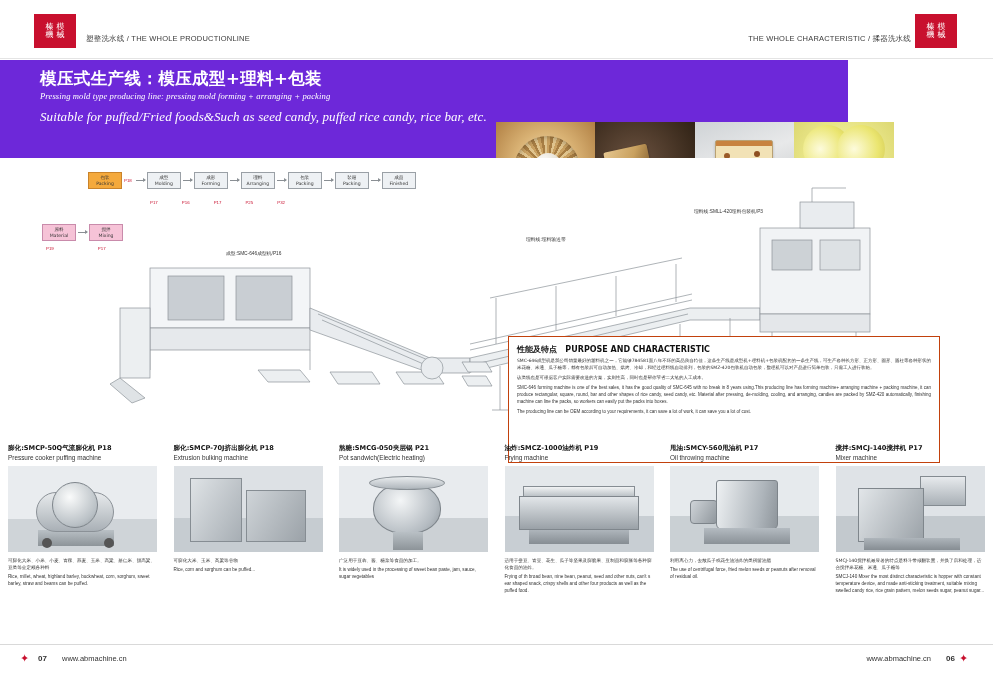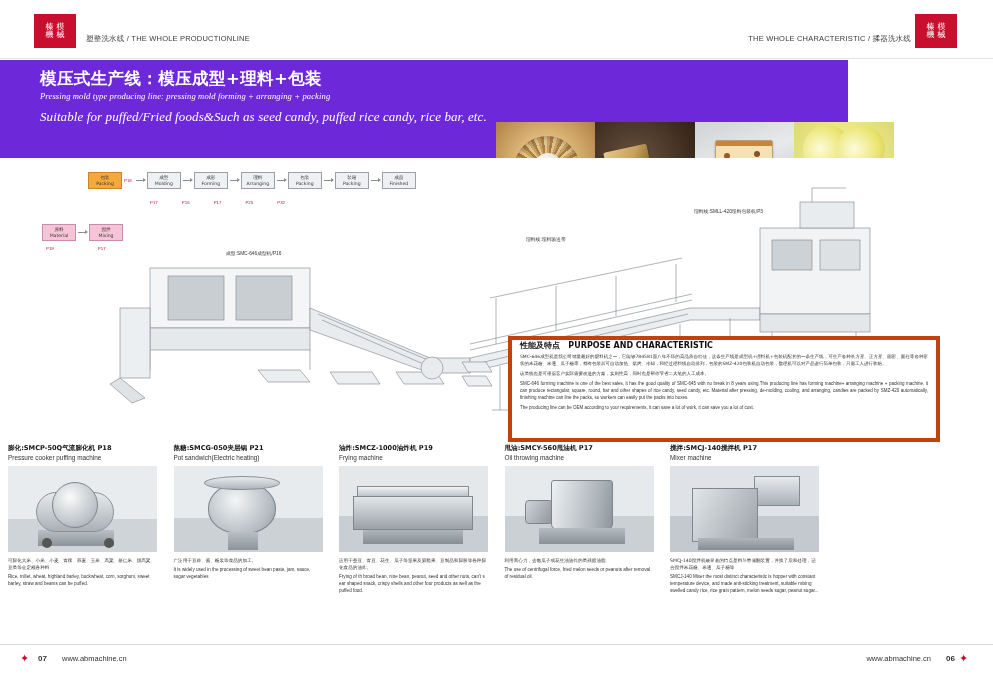--- a/index.html
+++ b/index.html
@@ -166,23 +166,23 @@
   .flab { font-size:4.4px; color:#c8102e; margin:0 2px; }
 
   .mach-label {
     position:absolute; font-size:4.8px; color:#333;
   }
   
   .line-art { position:absolute; left:0; top:0; width:993px; height:278px; }
 
   
   .purpose {
-    position:absolute; left:508px; top:178px; width:432px; height:106px;
-    border:4px solid #c2410c; background:#fff;
-    padding:0 8px;
+    position:absolute; left:508px; top:178px; width:432px; height:127px;
+    border:1px solid #c2410c; background:#fff;
+    padding:7px 8px;
   }
   .purpose h3 {
     margin:0 0 3px 0; font-size:8px; color:#111; font-weight:bold;
     font-family:"DejaVu Sans", sans-serif;
   }
   .purpose p {
     margin:0 0 3px 0; font-size:4.5px; line-height:1.55; color:#333;
     text-align:justify;
   }
   .purpose .cn { font-family:"DejaVu Sans", sans-serif; }
@@ -435,20 +435,31 @@
           <div class="legs"></div>
         <div class="drum"></div>
           <div class="drum2"></div>
         <div class="wheel" style="left:34px;"></div>
           <div class="wheel" style="left:96px;"></div>
       </div>
       <div class="d-cn">可膨化大米、小米、小麦、青稞、荞麦、玉米、高粱、薏仁米、甜高粱、豆类等全定额各种料</div>
       <div class="d-en">Rice, millet, wheat, highland barley, buckwheat, corn, sorghum, sweet barley, straw and beams can be puffed.</div>
     </div>
 
+    <div class="pcol">
+      <div class="t-cn">膨化:SMCP-70J挤出膨化机 P18</div>
+      <div class="t-en">Extrusion bulking machine</div>
+      <div class="photo">
+        <div class="ph-bg2"></div>
+          <div class="cab"></div>
+          <div class="cab2"></div>
+      </div>
+      <div class="d-cn">可膨化大米、玉米、高粱等谷物</div>
+      <div class="d-en">Rice, corn and sorghum can be puffed...</div>
+    </div>
 
     <div class="pcol">
       <div class="t-cn">熬糖:SMCG-050夹层锅 P21</div>
       <div class="t-en">Pot sandwich(Electric heating)</div>
       <div class="photo">
         <div class="ph-bg3"></div>
           <div class="kettle"></div>
           <div class="kettle-lid"></div>
         <div style="position:absolute;left:54px;top:66px;width:30px;height:18px;background:linear-gradient(180deg,#b9c0c5,#8d9499);"></div>
       </div>

